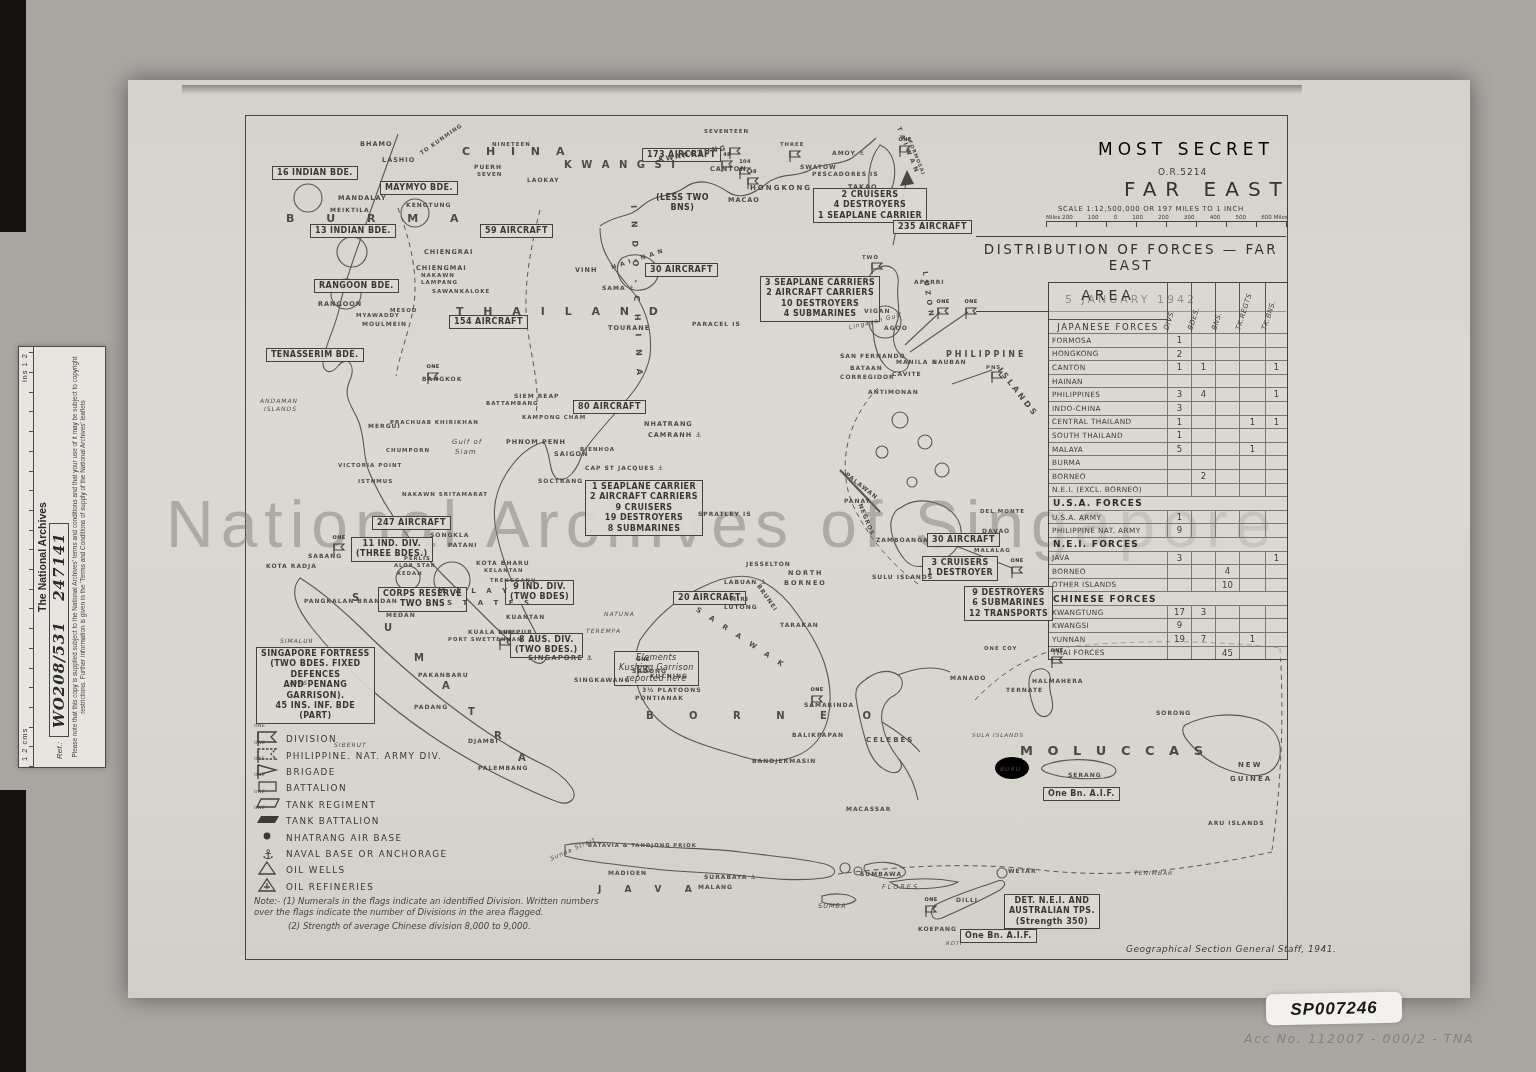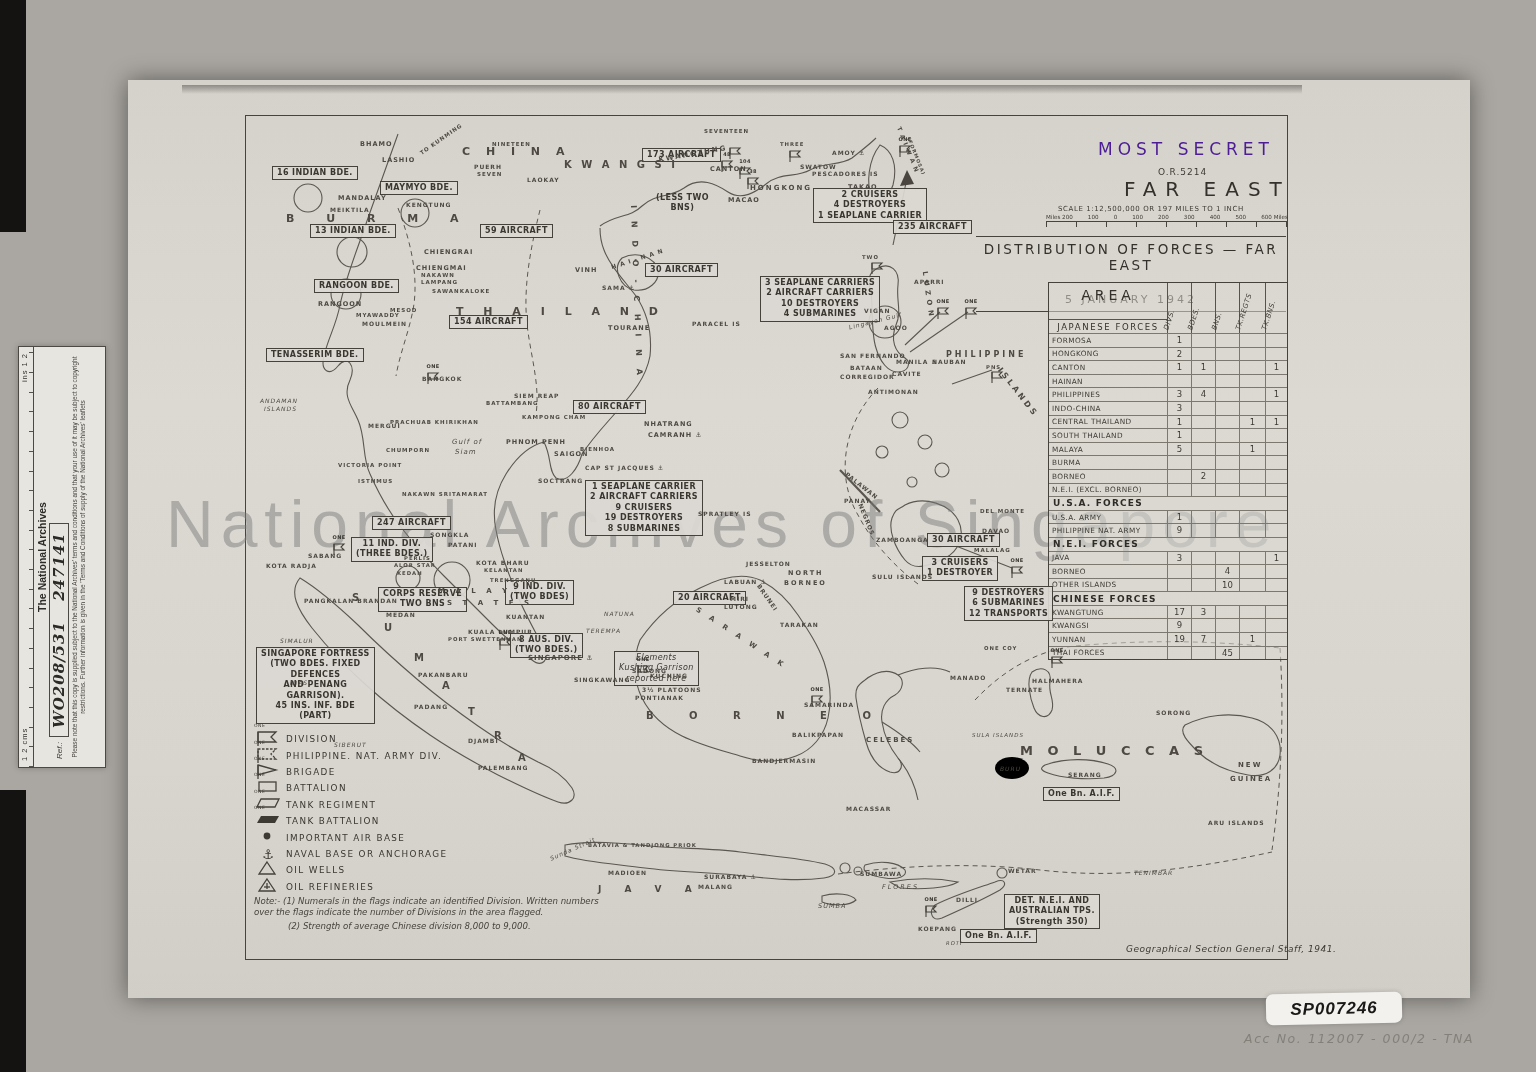--- a/index.html
+++ b/index.html
@@ -13,21 +13,21 @@
           background:linear-gradient(180deg,rgba(55,52,48,.45),rgba(55,52,48,0));}
   .map-frame{position:absolute;left:245px;top:115px;width:1041px;height:843px;
              border:1.6px solid #47443e;}
   svg.coast{position:absolute;left:0;top:0;pointer-events:none;}
   .coast path,.coast circle,.coast line{fill:none;stroke:#5b5750;stroke-width:1.1;}
   .coast .dashed{stroke-dasharray:5 4;stroke-width:1;}
   .coast .thick{stroke-width:2.2;}
   .coast .fillblk{fill:#4a463f;stroke:none;}
 
   
-  .t-class{position:absolute;left:1098px;top:139px;font-size:17px;letter-spacing:5px;color:#4c1d95;}
+  .t-class{position:absolute;left:1098px;top:139px;font-size:17px;letter-spacing:5px;color:#000000;}
   .t-ref{position:absolute;left:1158px;top:167px;font-size:9px;letter-spacing:1px;}
   .t-title{position:absolute;left:1124px;top:177px;font-size:20px;letter-spacing:9px;color:#34312c;}
   .t-scale{position:absolute;left:1058px;top:205px;font-size:7px;letter-spacing:.6px;}
   .scalebar{position:absolute;left:1046px;top:214px;width:242px;}
   .scalebar .ticks{display:flex;justify-content:space-between;font-size:5.6px;}
   .scalebar .bar{margin-top:1px;height:5px;border-top:1px solid #47443e;
      background:repeating-linear-gradient(90deg,#47443e 0 1px,transparent 1px 30px);}
   .t-sub{position:absolute;left:976px;top:236px;width:310px;border-top:1.2px solid #47443e;
          border-bottom:1.2px solid #47443e;padding:4px 0 5px;text-align:center;}
   .t-sub .l1{font-size:13.5px;letter-spacing:2.5px;color:#34312c;}
@@ -451,21 +451,21 @@
       <div class="lrow">
         <span class="lsym"><svg width="26" height="18">
             <path d="M6,6 L24,6 L20,13 L2,13 Z" fill="#3d3a34"></path>
           </svg><span class="tag">ONE</span></span>
         <span class="llab">TANK BATTALION</span>
       </div>
       <div class="lrow">
         <span class="lsym"><svg width="26" height="18">
             <circle cx="12" cy="9" r="3.4" fill="#3d3a34"></circle>
           </svg></span>
-        <span class="llab">IMPORTANT AIR BASE</span>
+        <span class="llab">NHATRANG AIR BASE</span>
       </div>
       <div class="lrow">
         <span class="lsym"><span style="font-size:13px;color:#3d3a34">⚓</span></span>
         <span class="llab">NAVAL BASE OR ANCHORAGE</span>
       </div>
       <div class="lrow">
         <span class="lsym"><svg width="26" height="18">
             <path d="M12,3 L20,15 L4,15 Z" stroke="#45423c" stroke-width="1.3" fill="none"></path>
           </svg></span>
         <span class="llab">OIL WELLS</span>

